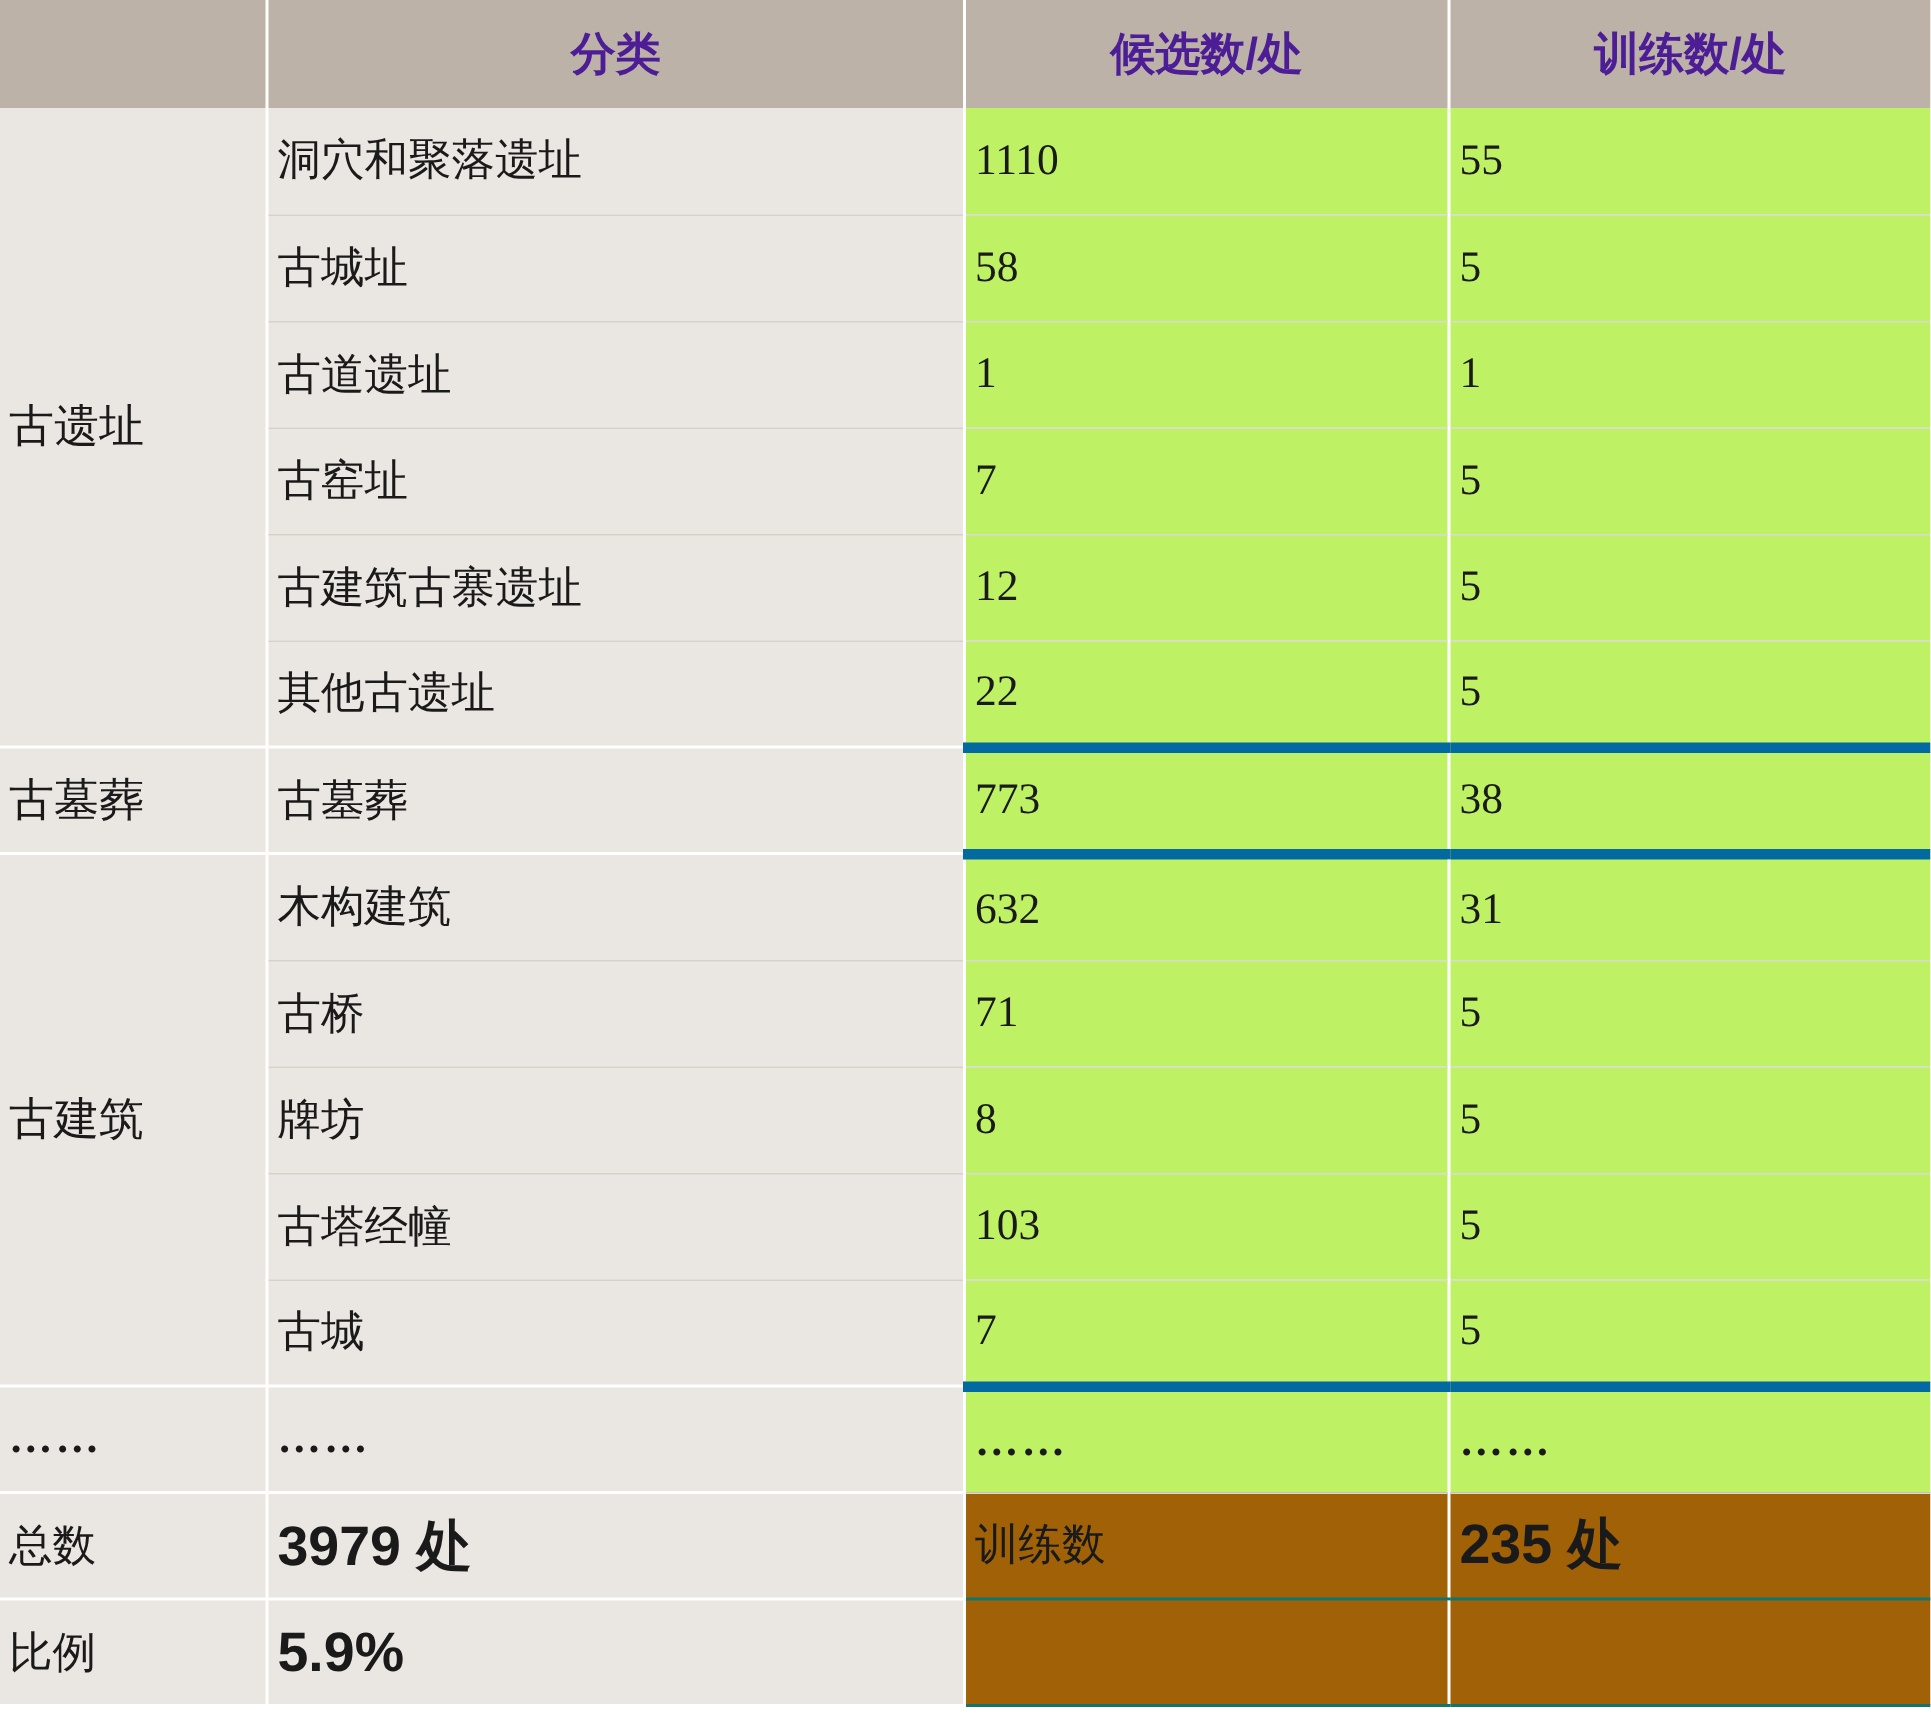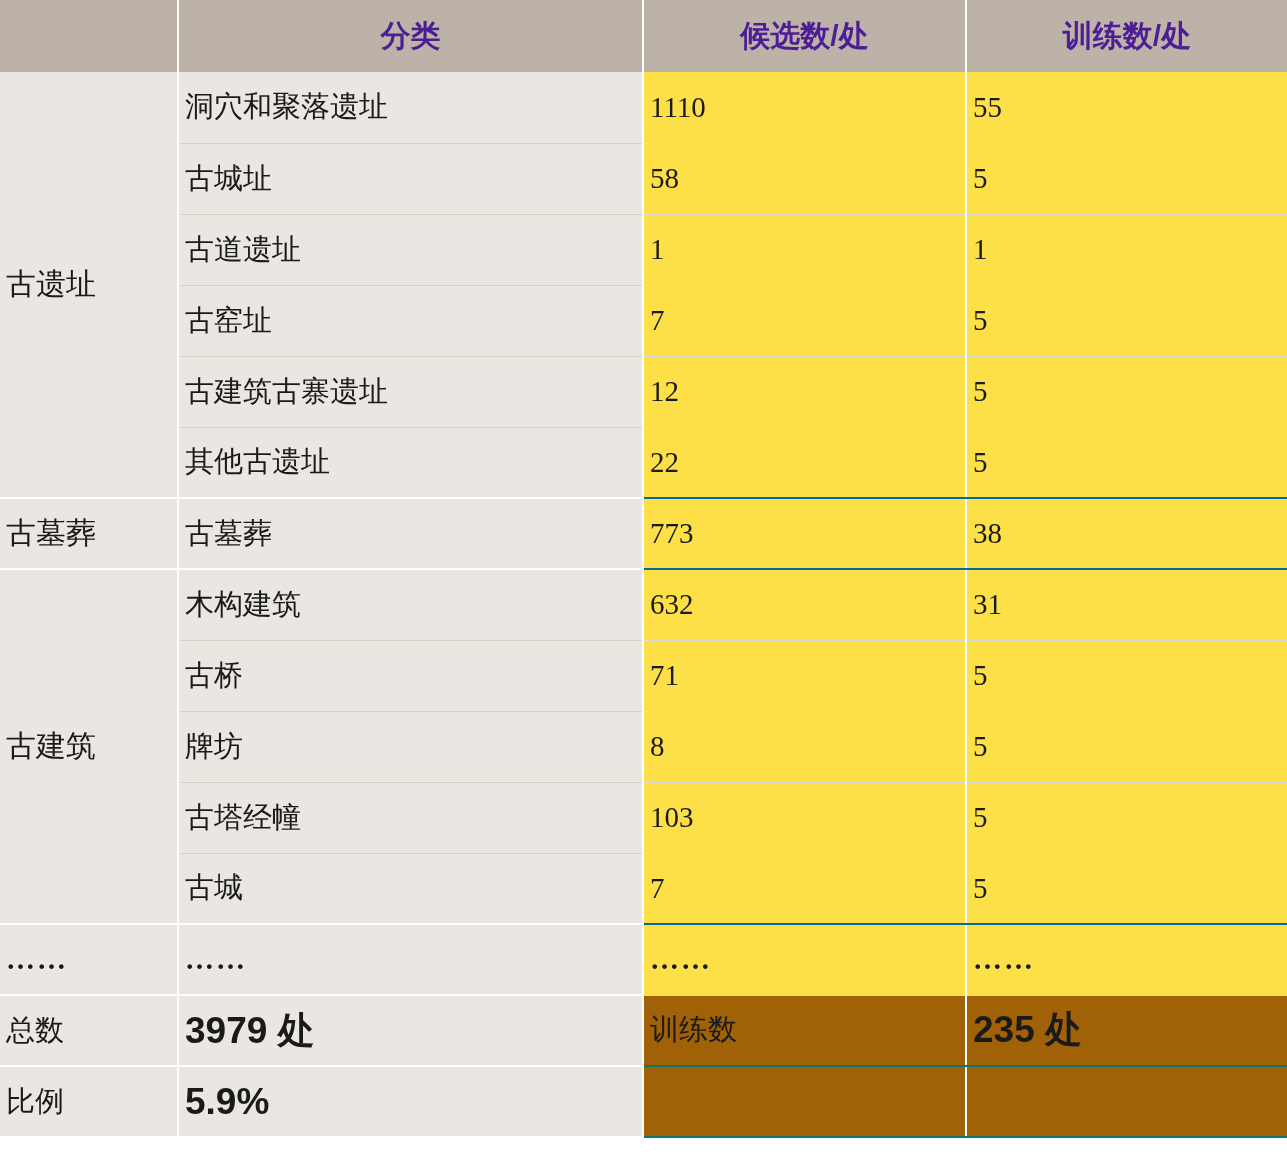--- a/index.html
+++ b/index.html
@@ -62,29 +62,29 @@
   }
   tbody td.sub-cell {
     background: #eae6e1;
     border-right: 2px solid #ffffff;
     border-bottom: 1px solid #d8d1c8;
   }
   tbody tr.group-last td.sub-cell {
     border-bottom: 2px solid #ffffff;
   }
   tbody td.num-cell {
-    background: #fde047;
+    background: #bef264;
     border-bottom: 1px solid #d9d9d9;
     border-right: 2px solid #ffffff;
   }
   tbody td.num-cell.last-col {
     border-right: none;
   }
   tbody tr.group-last td.num-cell {
-    border-bottom: 2px solid #0369a1;
+    border-bottom: 7px solid #0369a1;
   }
   tbody tr.dots-row td.group-cell,
   tbody tr.dots-row td.sub-cell {
     background: #eae6e1;
   }
   tbody tr.dots-row td.group-cell { border-bottom: 2px solid #ffffff; }
   tbody tr.dots-row td.sub-cell   { border-bottom: 2px solid #ffffff; }
 
   tbody tr.summary-row td.group-cell,
   tbody tr.summary-row td.sub-cell {

